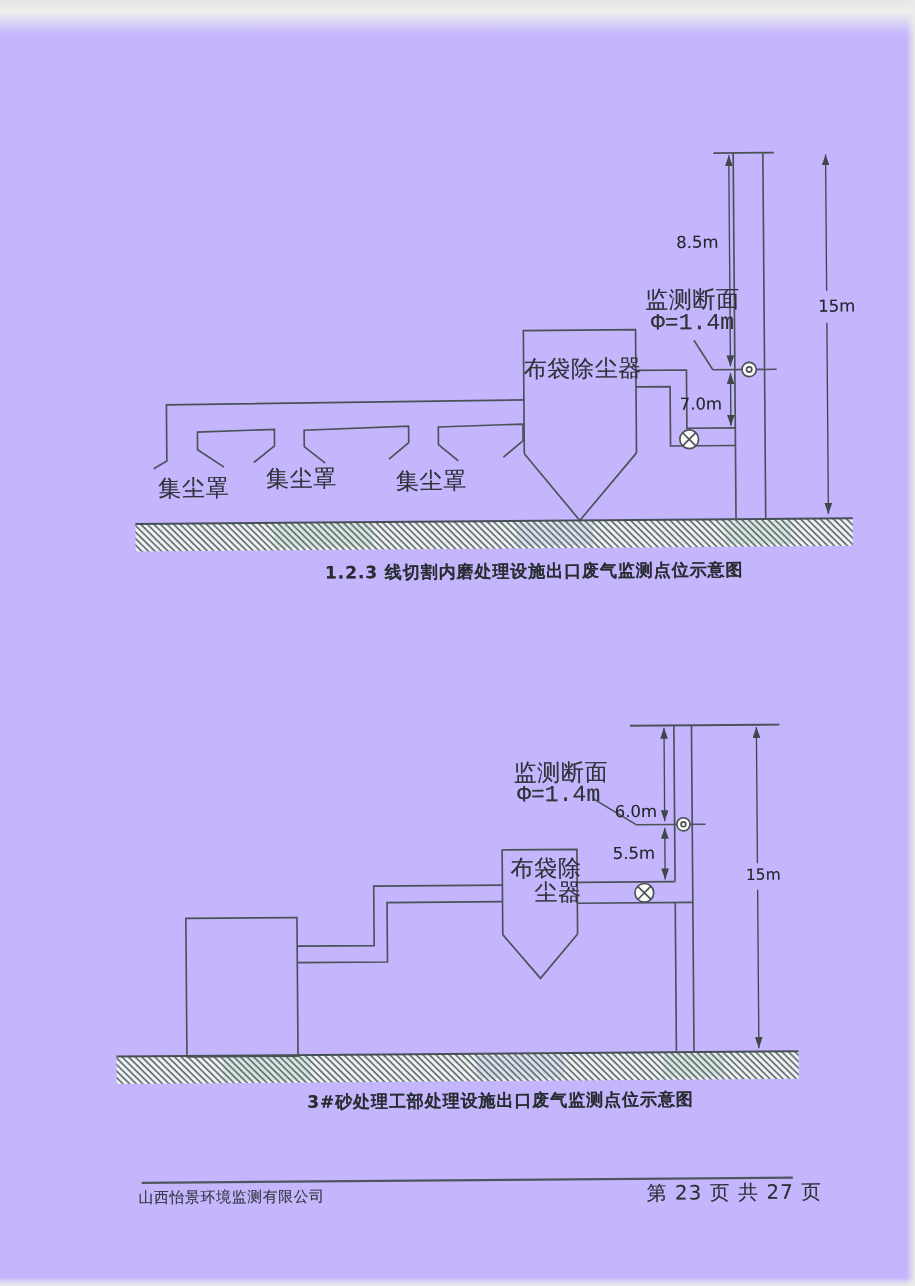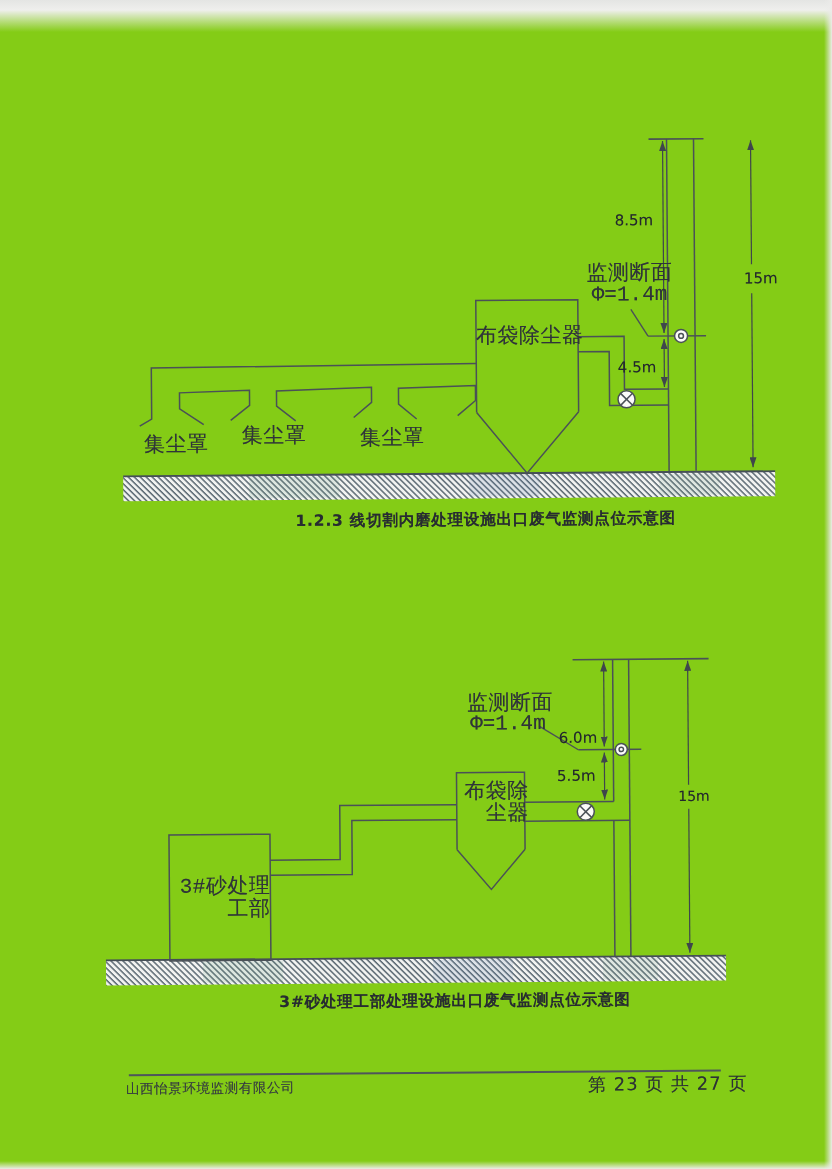--- a/index.html
+++ b/index.html
@@ -1,18 +1,18 @@
 <!DOCTYPE html>
 <html><head>
 <meta charset="utf-8">
 <style>
   html,body { margin:0; padding:0; background:#d9d9d7; }
   .page {
     position:relative; width:832px; height:1169px; overflow:hidden;
-    background:#84cc16;
+    background:#c4b5fd;
     font-family:"DejaVu Sans","Liberation Sans",sans-serif;
     color:#2e3338;
   }
   
   .scan-top    { position:absolute; left:0; top:0; width:832px; height:34px;
                  background:linear-gradient(180deg,#e4e5e3 0,#efefed 10px,rgba(251,251,249,0) 32px); }
   .scan-right  { position:absolute; right:0; top:0; width:8px; height:1169px;
                  background:linear-gradient(270deg,#ebebe9,rgba(251,251,249,0)); }
   .scan-bottom { position:absolute; left:0; bottom:0; width:832px; height:8px;
                  background:linear-gradient(0deg,#ecece9,rgba(251,251,249,0)); }
@@ -169,40 +169,36 @@
           <line x1="687" y1="663" x2="687" y2="787" marker-start="url(#arr)"></line>
           <line x1="687" y1="811" x2="687" y2="955" marker-end="url(#arr)"></line>
         </g>
       </g>
     </svg>
 
     <div class="dimlbl ra" style="left:600px;top:213px;width:56px;">8.5m</div>
     <div class="lbl" style="left:589px;top:260px;">监测断面</div>
     <div class="lbl" style="left:594px;top:285px;letter-spacing:0;">Φ=1.4m</div>
     <div class="dimlbl ctr" style="left:738px;top:272px;width:42px;">15m</div>
-    <div class="dimlbl ra" style="left:602px;top:360px;width:56px;">4.5m</div>
+    <div class="dimlbl ra" style="left:602px;top:360px;width:56px;">7.0m</div>
     <div class="lbl ctr" style="left:478px;top:322px;width:102px;">布袋除尘器</div>
     <div class="lbl" style="left:145px;top:428px;">集尘罩</div>
     <div class="lbl" style="left:243px;top:420px;">集尘罩</div>
     <div class="lbl" style="left:361px;top:423px;">集尘罩</div>
     <div class="caption" style="left:296px;top:510px;">1.2.3 线切割内磨处理设施出口废气监测点位示意图</div>
 
     <div class="lbl" style="left:466px;top:689px;">监测断面</div>
     <div class="lbl" style="left:469px;top:713px;letter-spacing:0;">Φ=1.4m</div>
     <div class="dimlbl ra" style="left:540px;top:696px;width:56px;margin-top:34px;">6.0m</div>
     <div class="dimlbl ra" style="left:538px;top:768px;width:56px;">5.5m</div>
     <div class="dimlbl ctr" style="left:666px;top:790px;width:42px;font-size:14px;">15m</div>
     <div class="lbl ctr" style="left:455px;top:782px;width:72px;line-height:22px;">
       <div>布袋除</div>
       <div>尘器</div>
     </div>
-    <div class="lbl ctr" style="left:167px;top:874px;width:101px;line-height:23px;">
-      <div>3#砂处理</div>
-      <div>工部</div>
-    </div>
     <div class="caption" style="left:276px;top:991px;">3#砂处理工部处理设施出口废气监测点位示意图</div>
 
     <div class="footer-rule"></div>
     <div class="footer-left">山西怡景环境监测有限公司</div>
     <div class="footer-right">第 23 页 共 27 页</div>
 
   </div>
 </div>
 
 </body></html>

